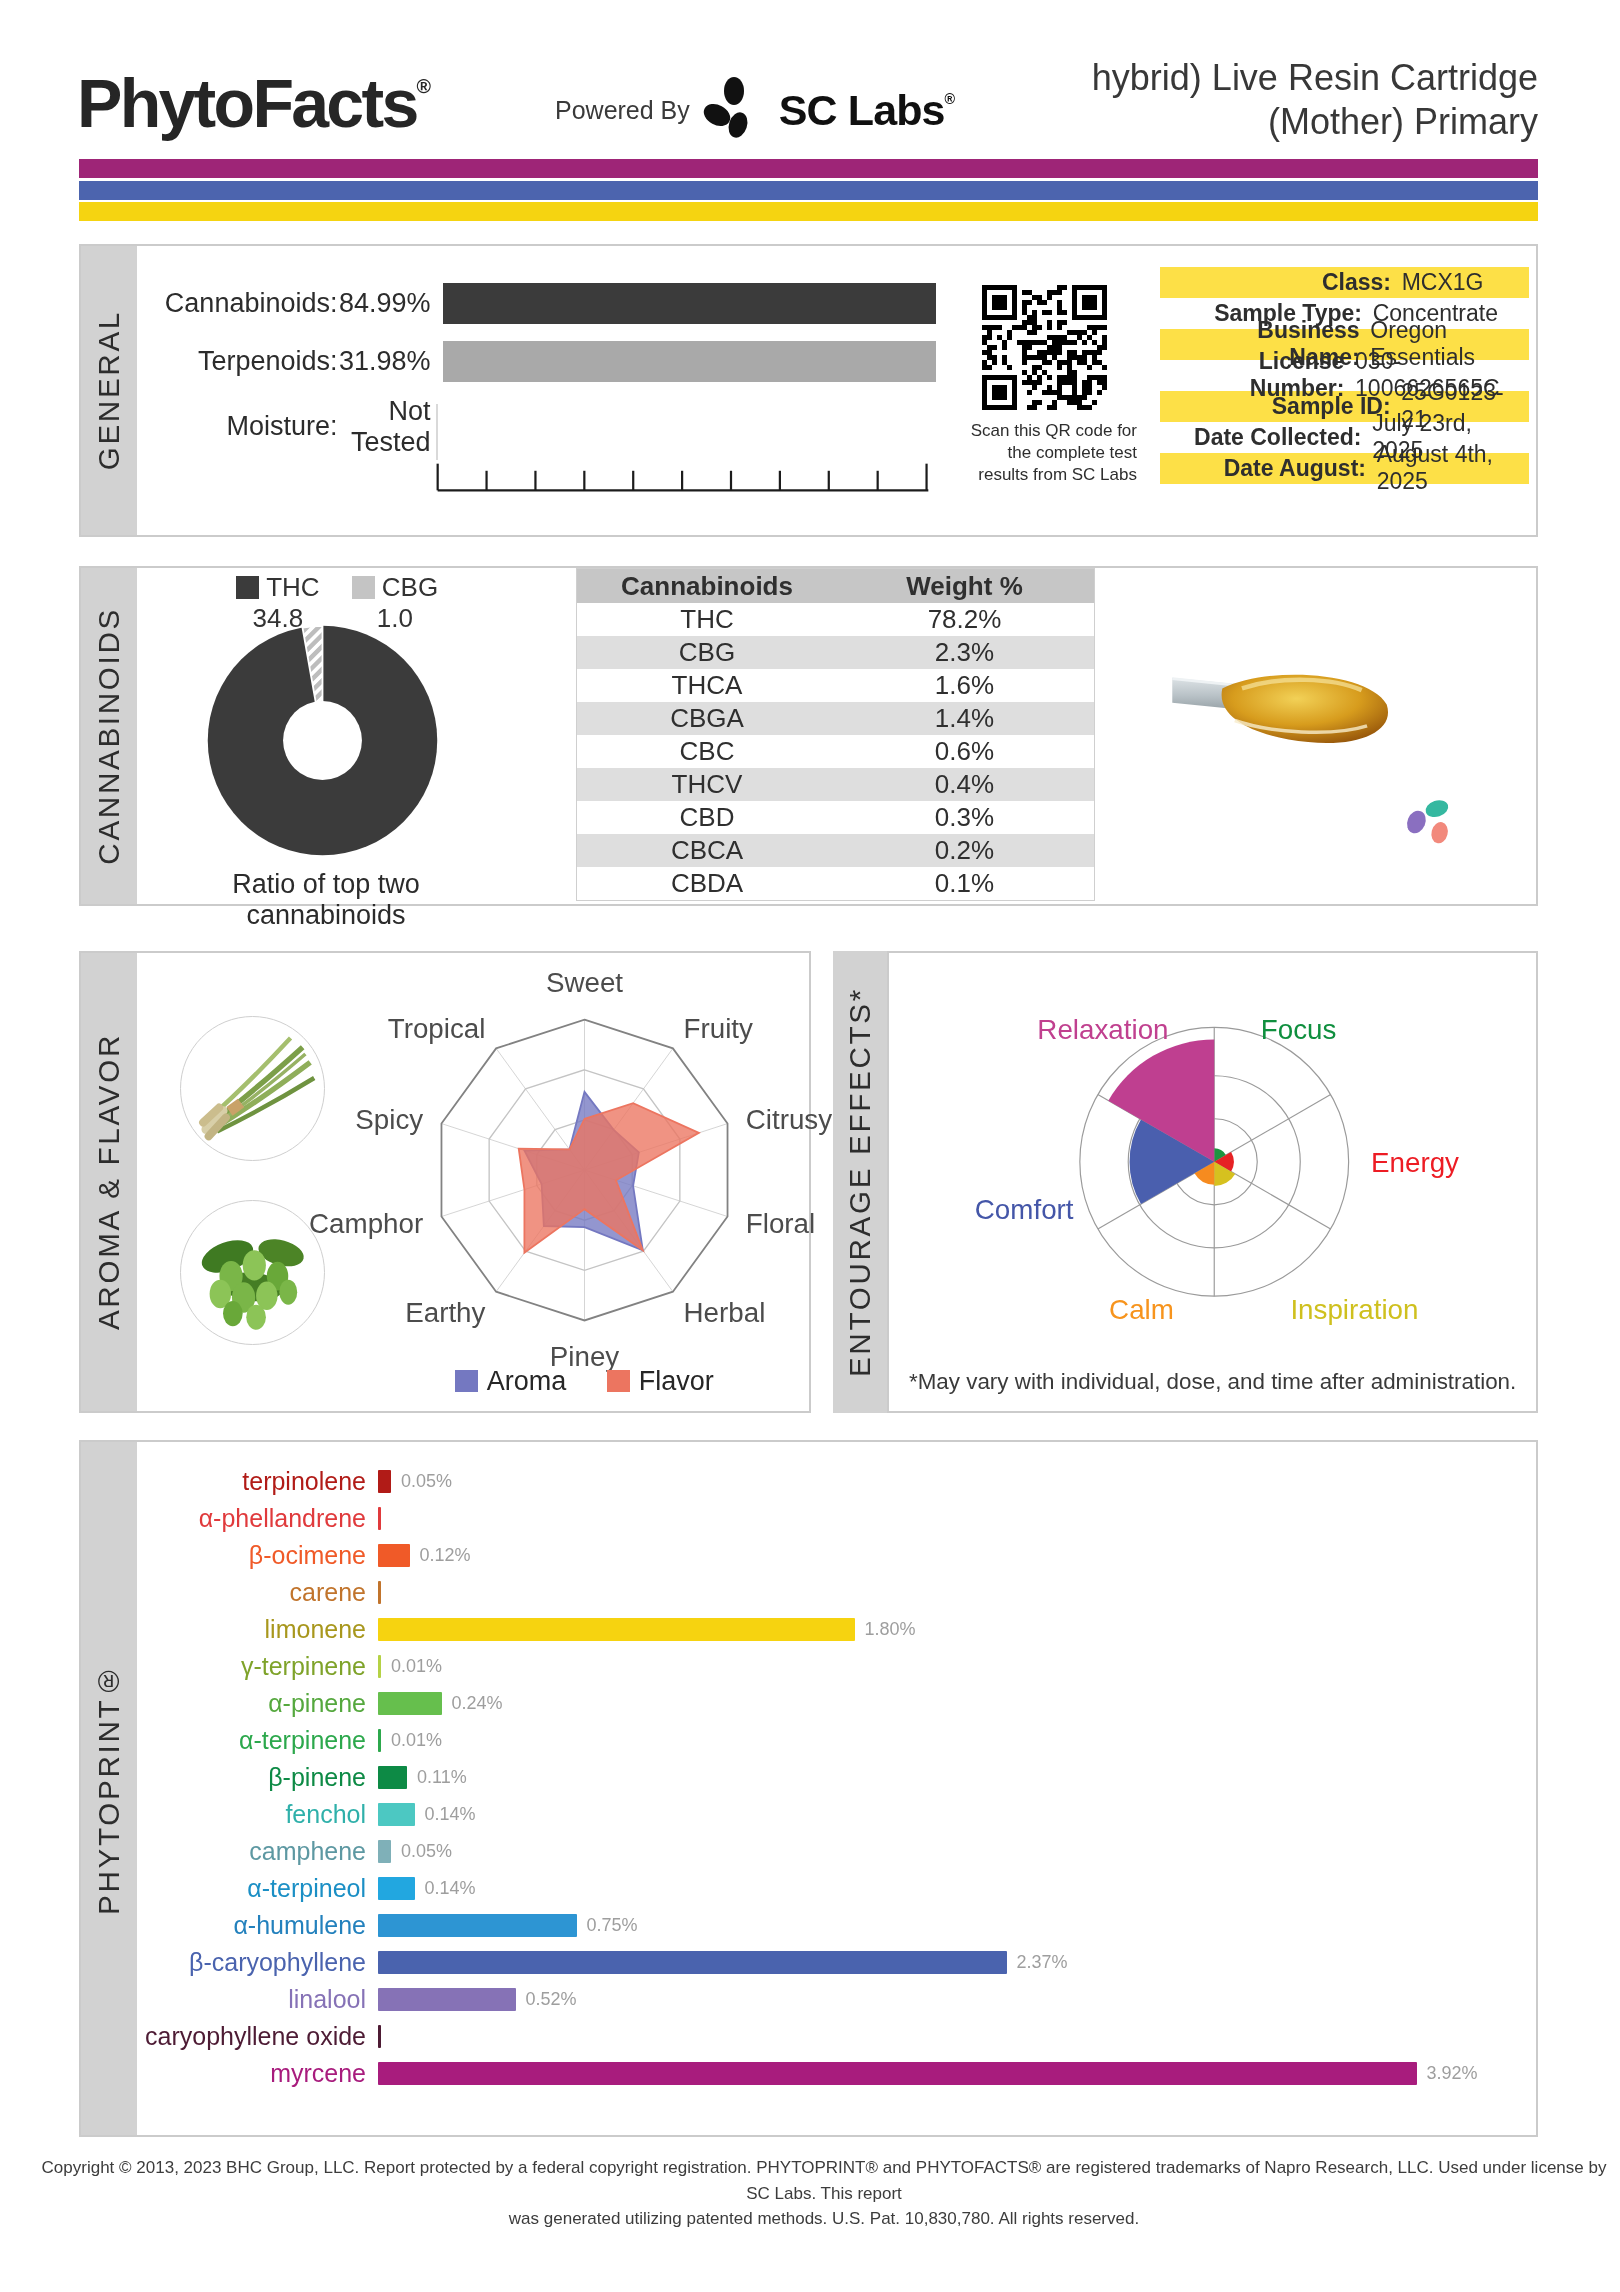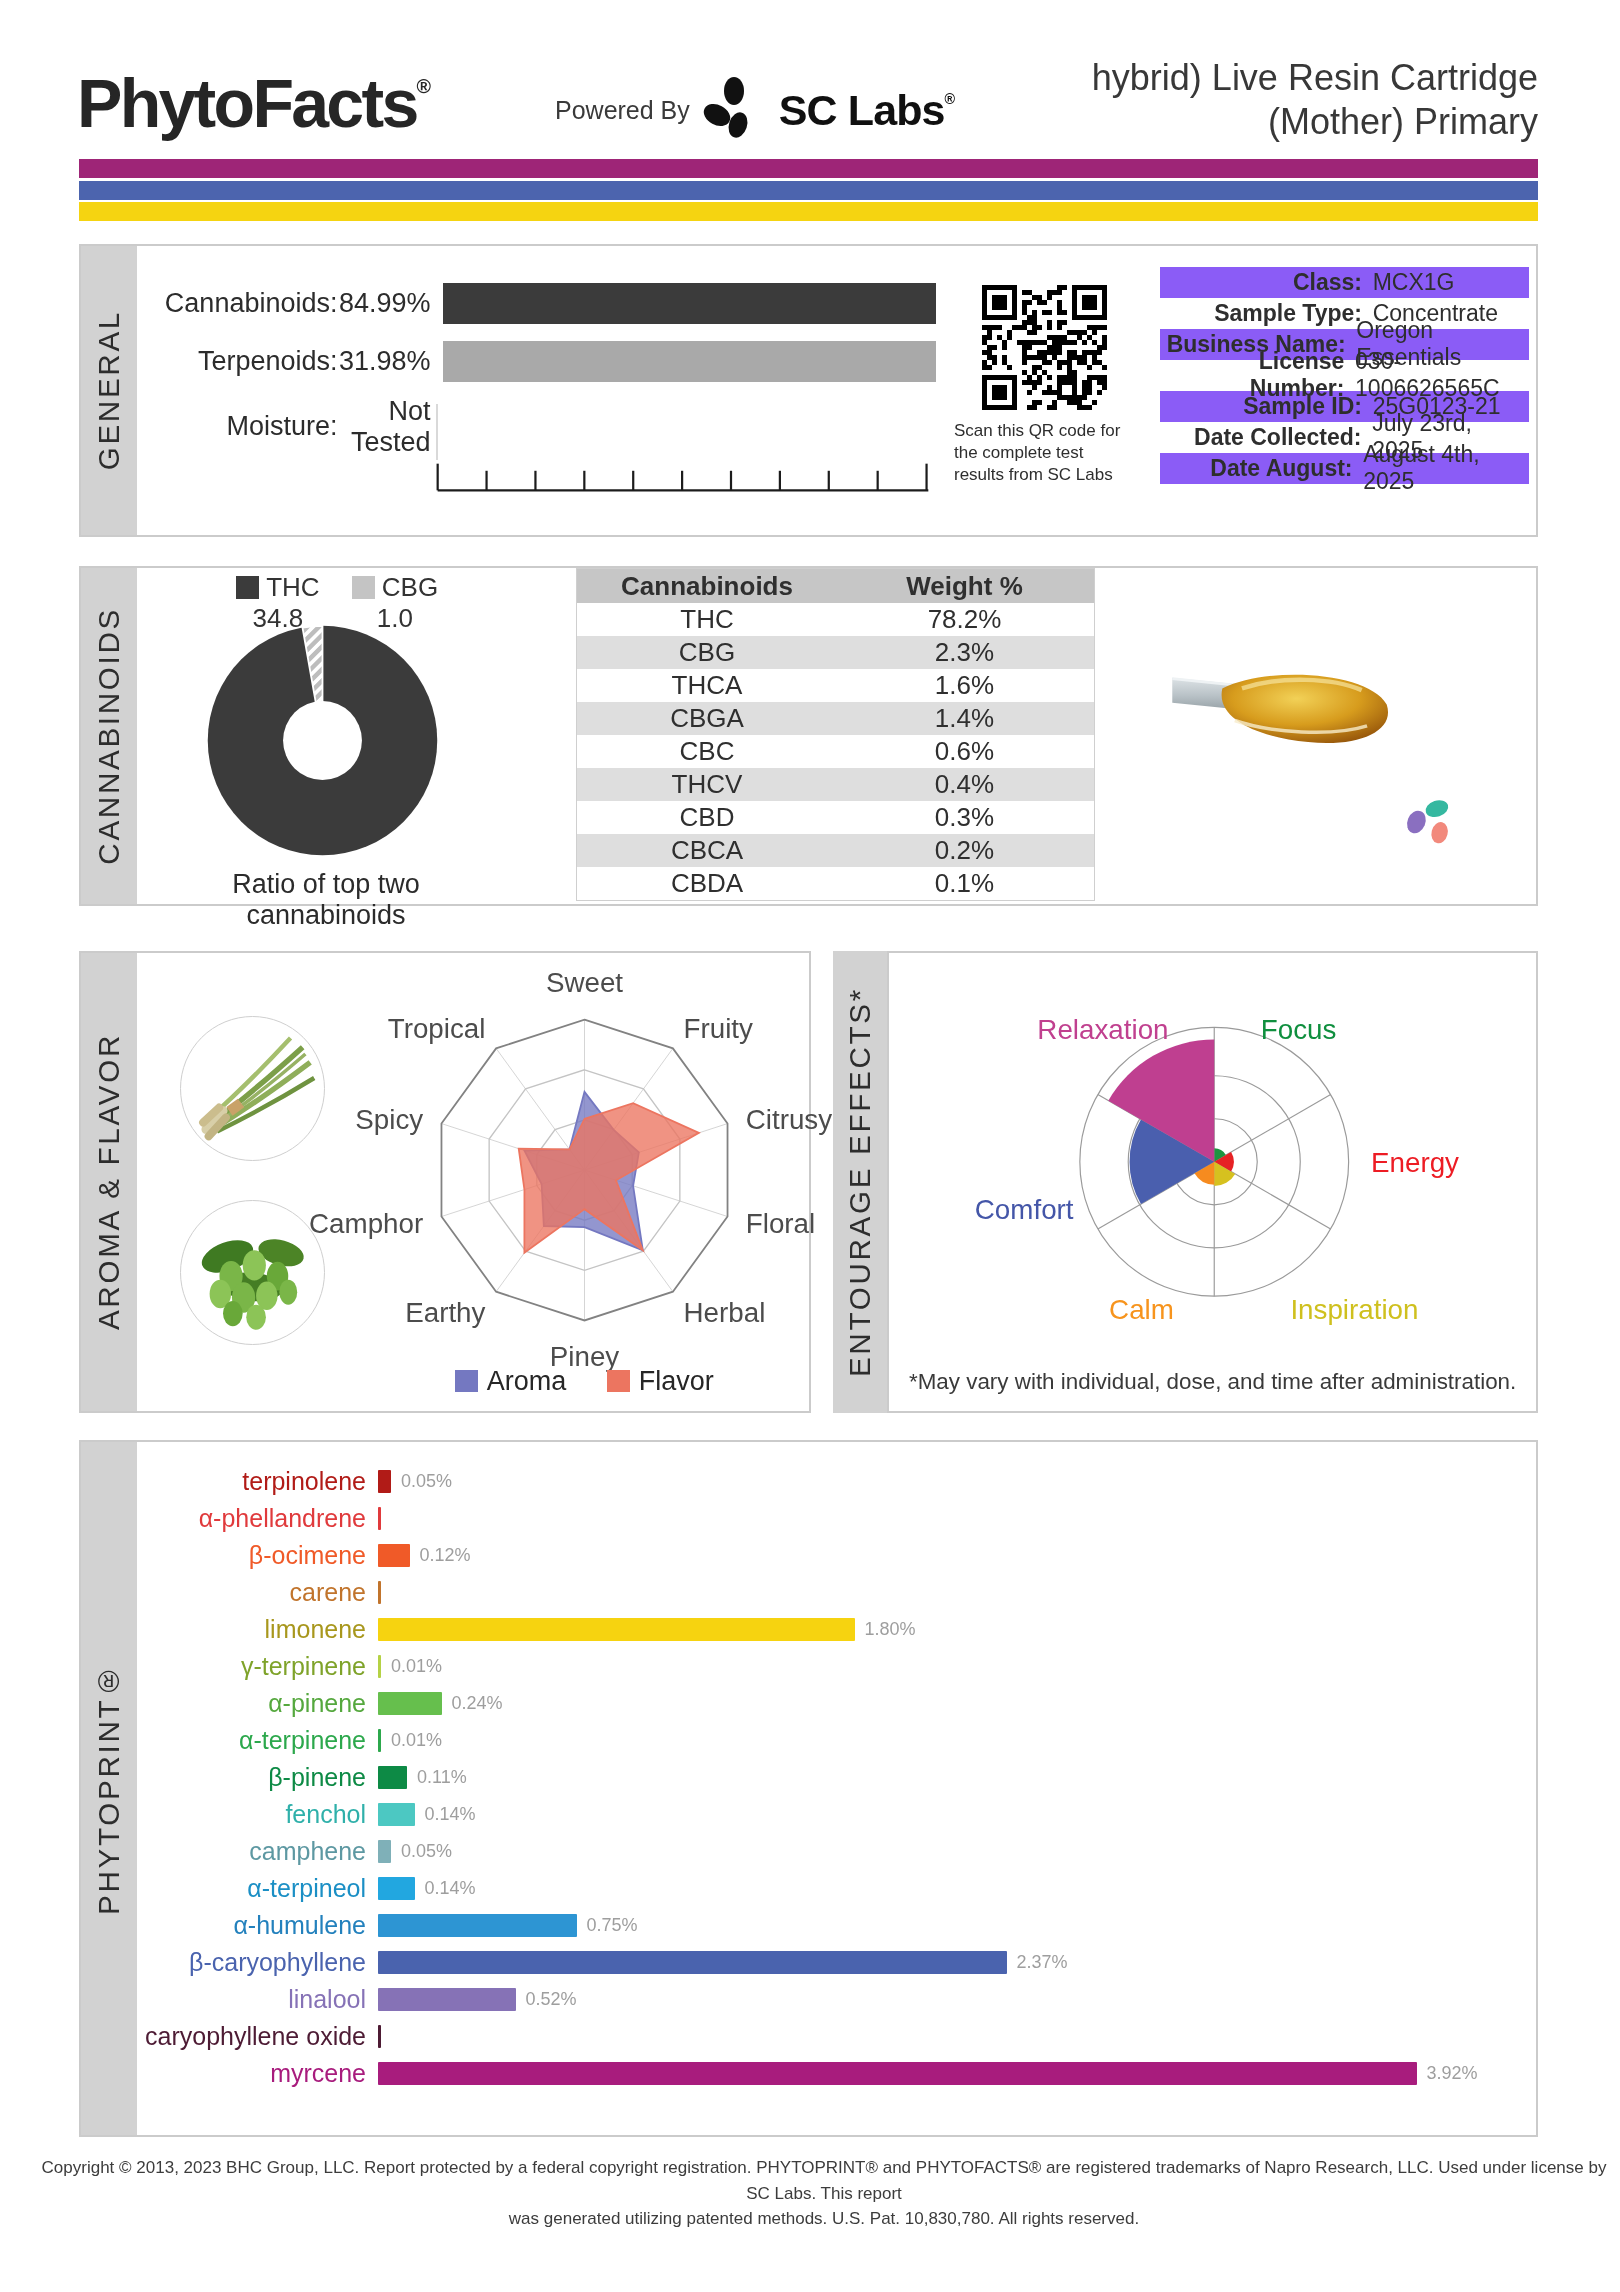--- a/index.html
+++ b/index.html
@@ -24,24 +24,24 @@
         font-size:29.6px;letter-spacing:2.7px;color:#2d2d2d;white-space:nowrap;}
   .inner{position:absolute;left:56px;top:0;right:0;bottom:0;}
   .vstrip{position:absolute;background:#d2d2d2;display:flex;align-items:center;justify-content:center;}
   
   .g-row{position:absolute;left:12.5px;display:flex;align-items:center;height:43px;}
   .g-label{width:188px;text-align:right;font-size:27px;color:#2c2c2c;}
   .g-value{width:93px;text-align:right;font-size:27px;color:#2c2c2c;margin-right:12.5px;}
   .g-bar{height:41px;}
   .g-axisline{position:absolute;width:1.8px;background:#d9d9d9;}
   .qr-wrap{position:absolute;}
-  .qr-caption{position:absolute;text-align:left;font-size:17px;line-height:1.3;color:#2e2e2e;}
+  .qr-caption{position:absolute;text-align:right;font-size:17px;line-height:1.3;color:#2e2e2e;}
   .info-table{position:absolute;font-size:23px;}
   .info-row{display:flex;height:31px;align-items:center;}
-  .info-row.odd{background:#8b5cf6;}
+  .info-row.odd{background:#fde047;padding-left:29px;}
   .info-label{width:202px;text-align:right;font-weight:bold;color:#2e2e2e;padding-right:10.7px;}
   .info-value{color:#2e2e2e;}
   
   .donut-legend{position:absolute;left:99px;top:3.6px;display:flex;gap:32px;}
   .dl-item{display:flex;flex-direction:column;align-items:center;font-size:26px;color:#333;}
   .dl-top{display:flex;align-items:center;gap:7.2px;}
   .dl-swatch{width:23px;height:23px;display:inline-block;}
   .donut-caption{position:absolute;left:24px;top:301px;width:330px;text-align:center;
                  font-size:27px;color:#2b2b2b;}
   .c-table{position:absolute;left:439px;top:0px;width:519px;border:1.8px solid #cfcfcf;

